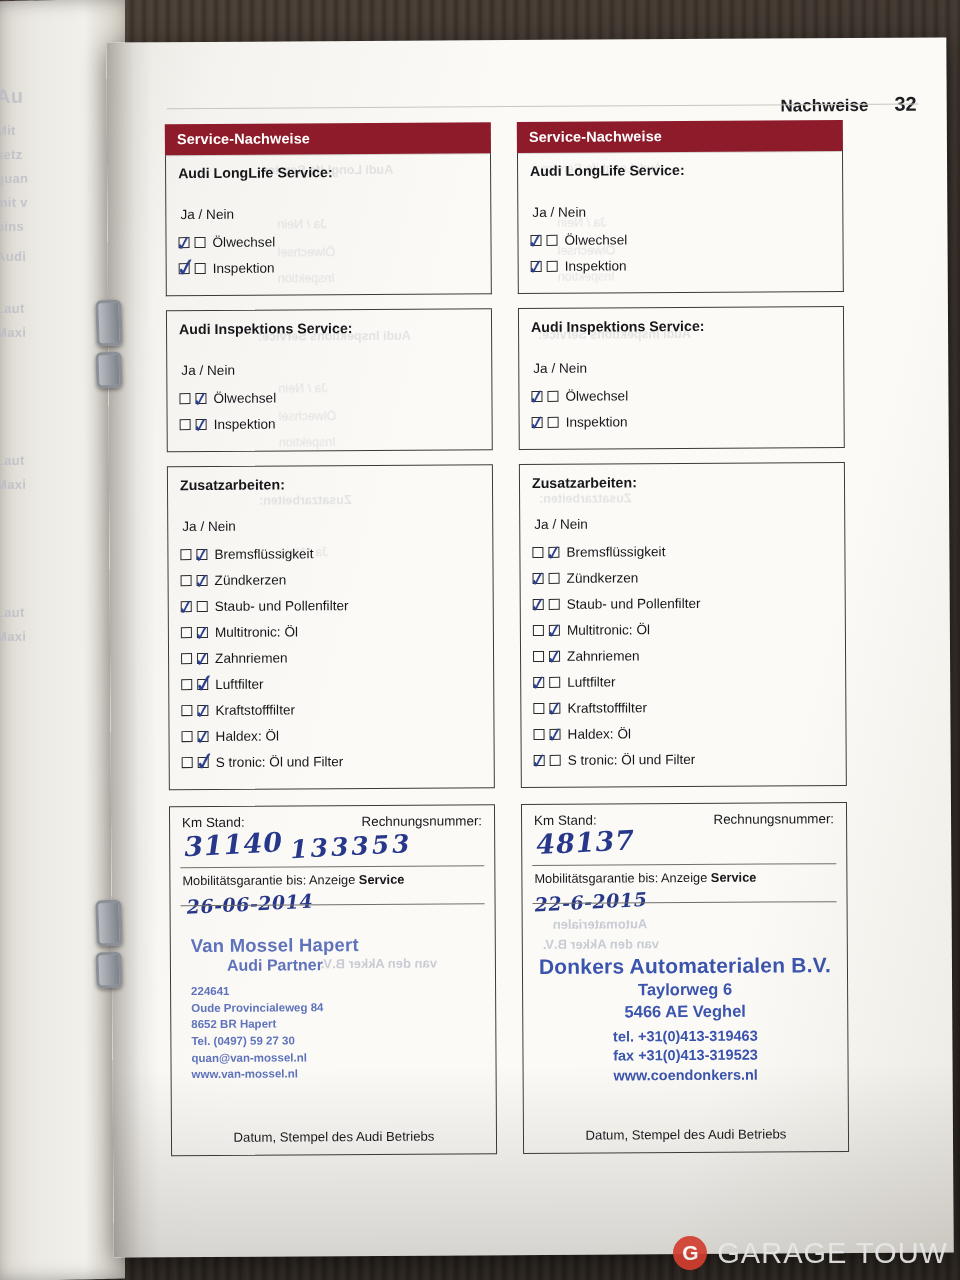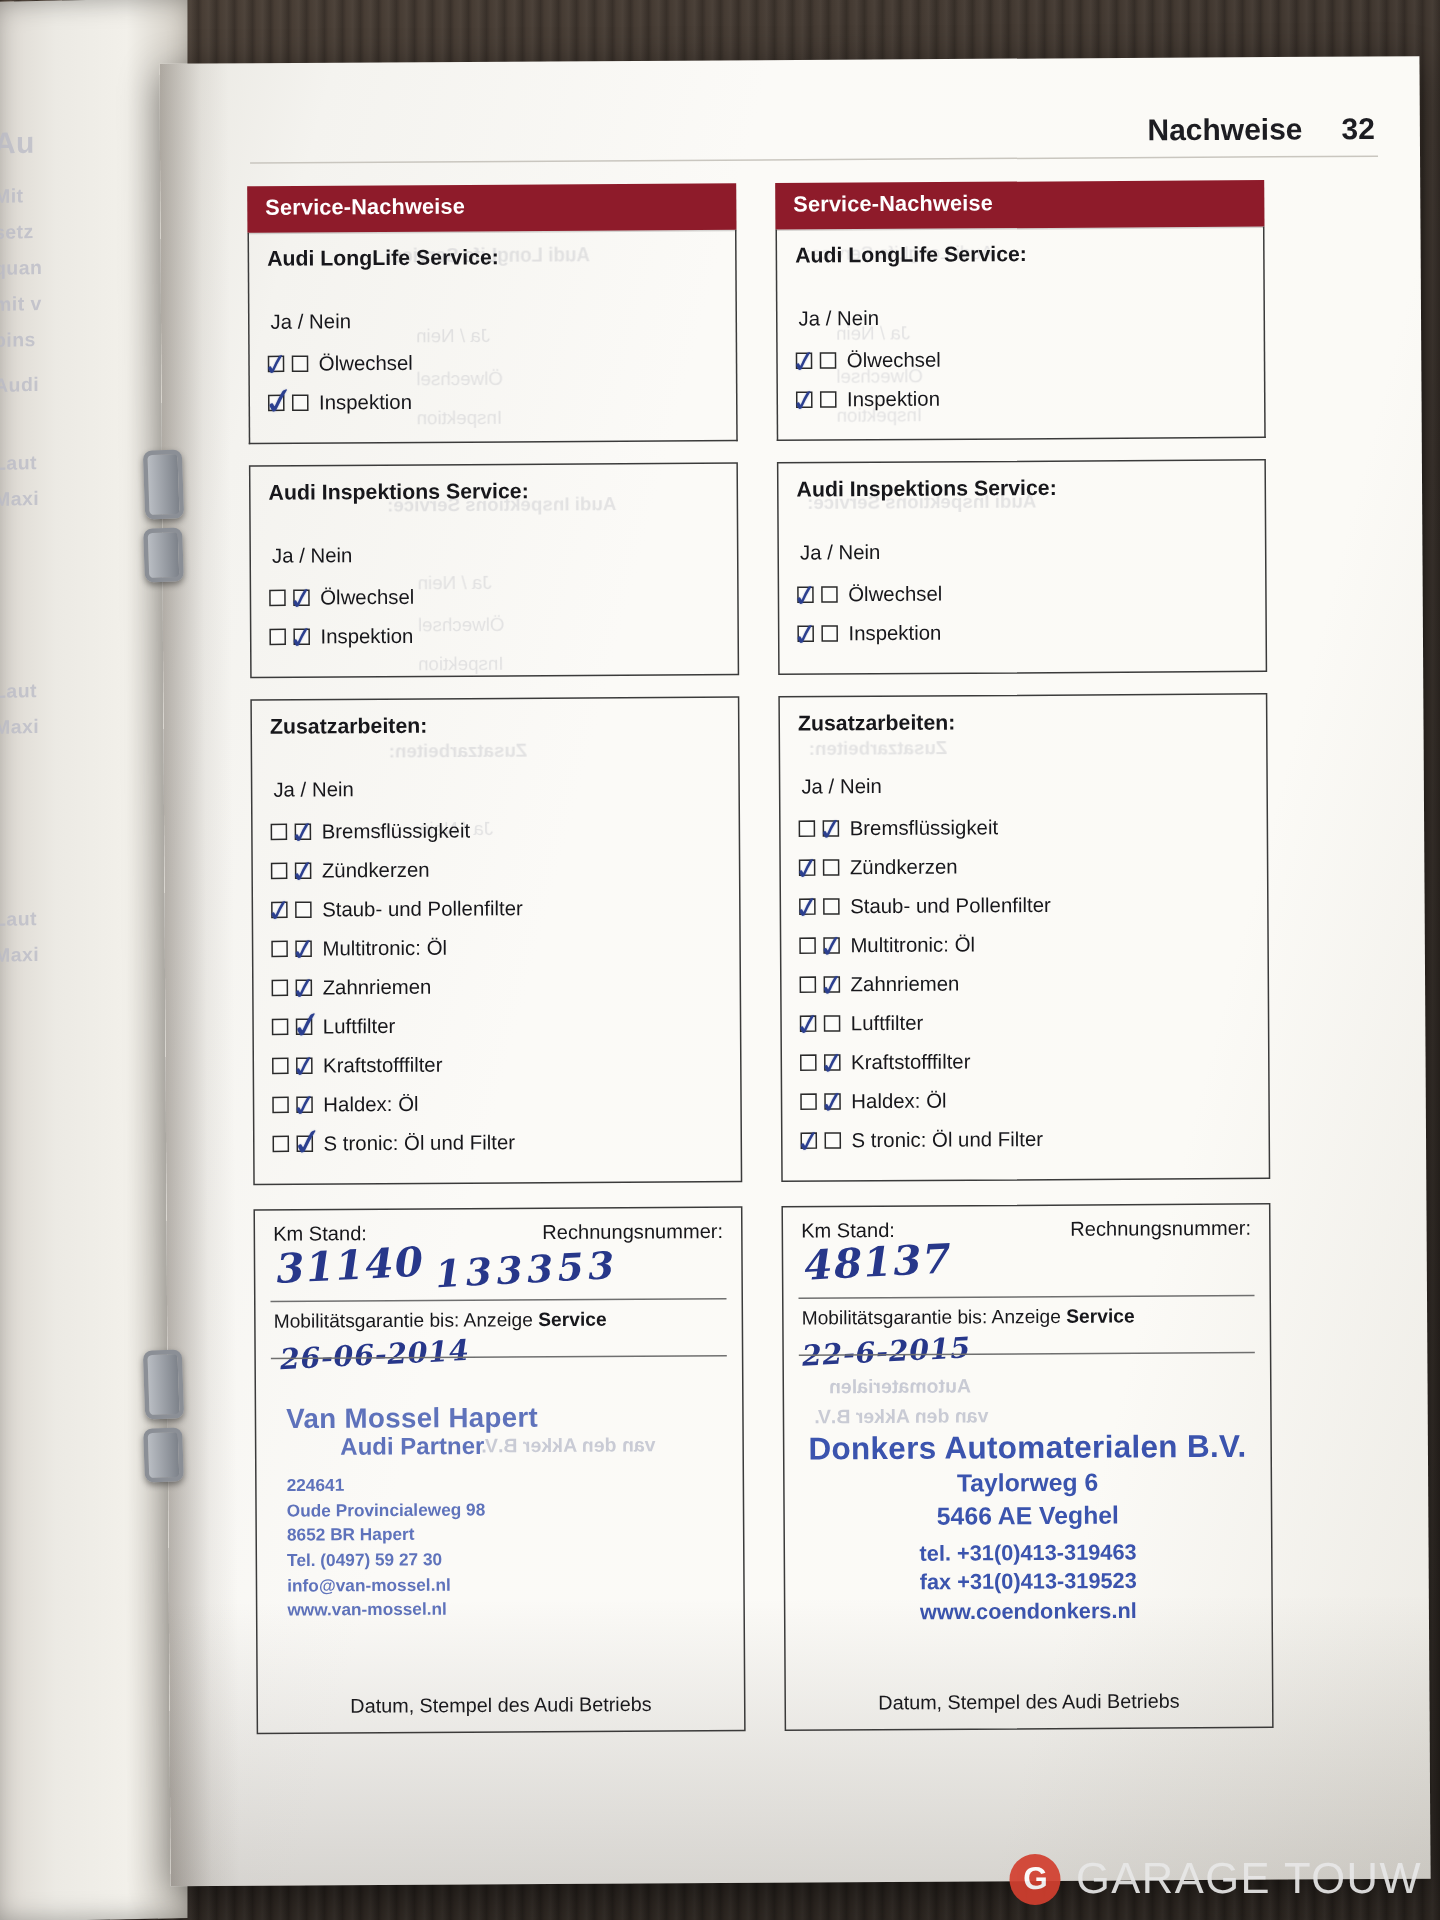--- a/index.html
+++ b/index.html
@@ -63,21 +63,21 @@
     position: absolute; color: #6c6f82; font-size: 12.5px; white-space: nowrap;
     transform: scaleX(-1);
   }
   .bleed .btb { font-weight: bold; }
 
   
   .hdr {
     position: absolute; right: 30px; top: 38px;
     display: flex; align-items: baseline; gap: 26px;
   }
-  .hdr .sect { font-size: 20px; font-weight: bold; color: #1d1d22; }
+  .hdr .sect { font-size: 17px; font-weight: bold; color: #1d1d22; margin-top: 20px; }
   .hdr .pno  { font-size: 20px;   font-weight: bold; color: #1d1d22; }
   .hdr-rule {
     position: absolute; left: 60px; right: 28px; top: 66px; height: 1px;
     background: #c9c6bf;
   }
 
   
   .cols { position: absolute; left: 58px; top: 82px; width: 730px; display: flex; gap: 26px; }
   .col  { width: 326px; }
 
@@ -409,24 +409,24 @@
           <span>Mobilitätsgarantie bis: Anzeige </span><b>Service</b>
         </div>
         <div class="hw date" style="left:16px; top:86px">26-06-2014</div>
         <div class="mobrule"></div>
 
         <div class="stamp stamp1 faint">
           <div class="s-name">Van Mossel Hapert</div>
           <div class="s-sub">Audi Partner</div>
           <div class="s-l" style="margin-top:8px; text-align:left">
             <div>224641</div>
-            <div>Oude Provincialeweg 98</div>
+            <div>Oude Provincialeweg 84</div>
             <div>8652 BR Hapert</div>
             <div>Tel. (0497) 59 27 30</div>
-            <div>info@van-mossel.nl</div>
+            <div>quan@van-mossel.nl</div>
             <div>www.van-mossel.nl</div>
           </div>
         </div>
 
         <div class="ghoststamp" style="left:150px; top:150px; transform:scaleX(-1)">van den Akker B.V.</div>
 
         <div class="datum">Datum, Stempel des Audi Betriebs</div>
       </div>
     </div>
 

